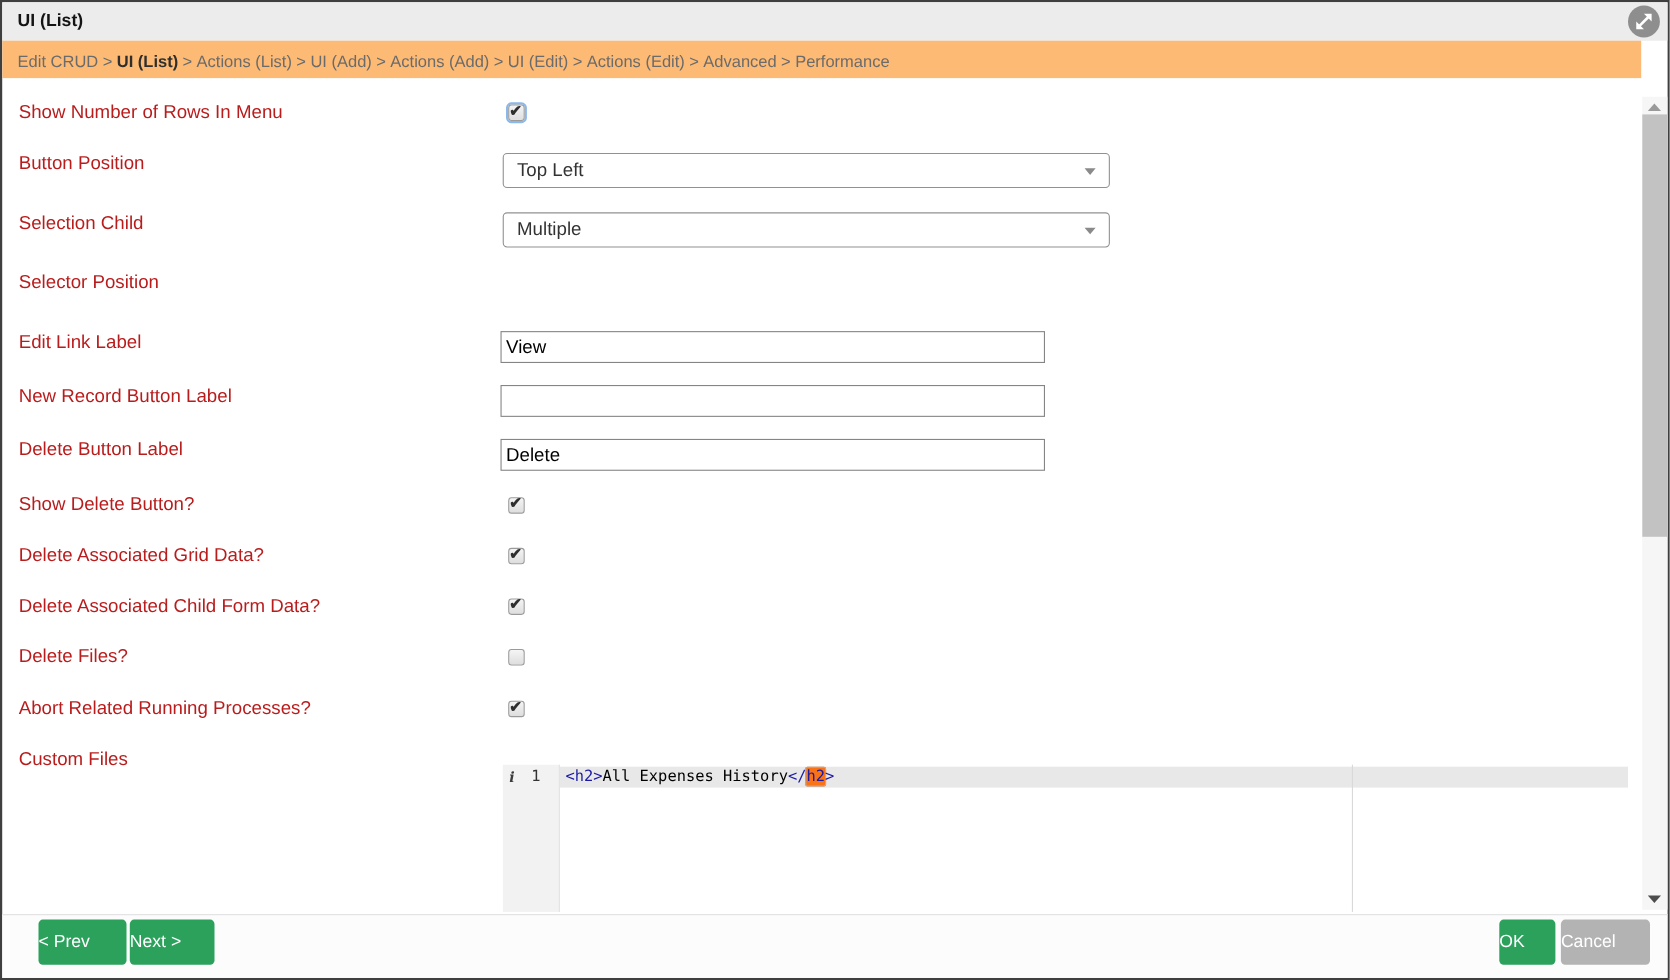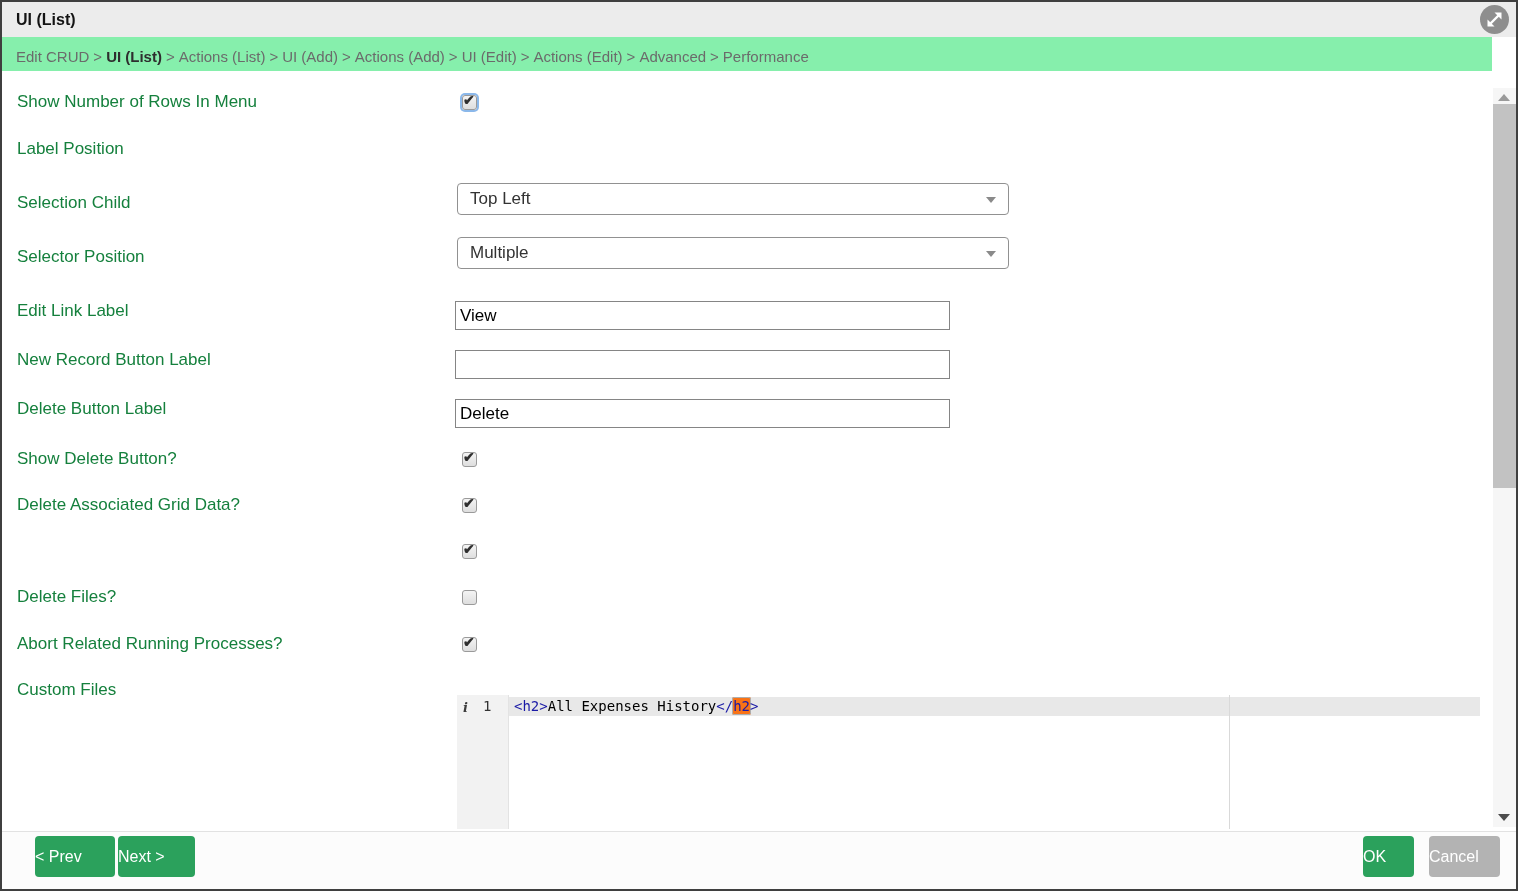--- a/index.html
+++ b/index.html
@@ -19,47 +19,46 @@
     font-size:16px; font-weight:bold; color:#141414;
   }
   .expand-btn {
     position:absolute; right:7px; top:3px; width:29px; height:29px;
     border-radius:50%; background:#8e8e8e; border:none; cursor:pointer;
   }
   .expand-btn svg { position:absolute; left:0; top:0; }
   
   .breadcrumb {
     position:absolute; top:35px; left:0; right:24px; height:34px;
-    padding:11px 0 0 14px; background:#86efac;
+    padding:11px 0 0 14px; background:#fdba74;
     font-size:15px; color:#6b6b6b; white-space:nowrap;
   }
   .breadcrumb .sep { margin:0 4px; color:#6b6b6b; }
   .breadcrumb .crumb { color:#6b6b6b; cursor:pointer; }
   .breadcrumb .crumb.active { font-weight:bold; color:#2e2e2e; }
   
   .flabel {
-    position:absolute; left:15px; font-size:17px; color:#15803d;
+    position:absolute; left:15px; font-size:17px; color:#b91c1c;
     white-space:nowrap;
   }
   .cb {
     position:absolute; left:460px; width:15px; height:15px;
     background:linear-gradient(#f4f4f4,#dedede);
     border:1px solid #9a9a9a; border-radius:3px; cursor:pointer;
   }
   .cb.checked::after {
     content:"\2714"; position:absolute; left:0px; top:-4px;
     font-size:14px; font-weight:bold; color:#2f2f2f;
   }
   .cb.focused { box-shadow:0 0 0 2px #8bb8ea; }
   .select {
     position:absolute; left:455px; width:552px; height:32px;
     border:1px solid #919191; border-radius:4px; background:#fff;
     font-size:17px; color:#333; line-height:30px; padding-left:12px;
     cursor:pointer;
-    margin-top:44px;
   }
   .select .arrow {
     position:absolute; right:12px; top:13px; width:0; height:0;
     border-left:5px solid transparent; border-right:5px solid transparent;
     border-top:6px solid #8a8a8a;
   }
   .tinput {
     position:absolute; left:453px; width:495px; height:29px;
     border:1px solid #858585; border-radius:0; background:#fff;
     font-size:17px; color:#000000; padding:0 4px;
@@ -127,21 +126,21 @@
   .btn {
     position:absolute; top:4px; height:41px; border:none; border-radius:4px;
     font-family:"Liberation Sans", sans-serif; font-size:16px; color:#fff;
     cursor:pointer; text-align:left;margin-left:19px;
   }
   .btn-green { background:#2ba15c; }
   .btn-gray  { background:#b3b3b3; }
   .btn-prev   { left:14px;  width:80px; }
   .btn-next   { left:97px;  width:77px; }
   .btn-ok     { right:102px; width:51px; }
-  .btn-cancel { right:16px;  width:71px; }
+  .btn-cancel { right:16px;  width:81px; }
 </style>
 </head>
 <body>
 
 <div class="dialog">
 
   <div class="titlebar">
     <div class="title">UI (List)</div>
     <button class="expand-btn">
       <span>
@@ -152,28 +151,29 @@
         </svg>
       </span>
     </button>
   </div>
 
   <div class="breadcrumb">
     <span class="crumb">Edit CRUD</span><span class="sep">&gt;</span><span class="crumb active">UI (List)</span><span class="sep">&gt;</span><span class="crumb">Actions (List)</span><span class="sep">&gt;</span><span class="crumb">UI (Add)</span><span class="sep">&gt;</span><span class="crumb">Actions (Add)</span><span class="sep">&gt;</span><span class="crumb">UI (Edit)</span><span class="sep">&gt;</span><span class="crumb">Actions (Edit)</span><span class="sep">&gt;</span><span class="crumb">Advanced</span><span class="sep">&gt;</span><span class="crumb">Performance</span>
   </div>
 
   <div class="flabel" style="top:90px">Show Number of Rows In Menu</div>
-  <div class="flabel" style="top:137px">Label Position</div>
+  <div class="flabel" style="top:137px">Button Position</div>
   <div class="flabel" style="top:191px">Selection Child</div>
   <div class="flabel" style="top:245px">Selector Position</div>
   <div class="flabel" style="top:299px">Edit Link Label</div>
   <div class="flabel" style="top:348px">New Record Button Label</div>
   <div class="flabel" style="top:397px">Delete Button Label</div>
   <div class="flabel" style="top:447px">Show Delete Button?</div>
   <div class="flabel" style="top:493px">Delete Associated Grid Data?</div>
+  <div class="flabel" style="top:539px">Delete Associated Child Form Data?</div>
   <div class="flabel" style="top:585px">Delete Files?</div>
   <div class="flabel" style="top:632px">Abort Related Running Processes?</div>
   <div class="flabel" style="top:678px">Custom Files</div>
 
   <span class="cb focused checked" style="top:93px"></span>
 
   <div class="select" style="top:137px">
     <span>Top Left</span>
     <span class="arrow"></span>
   </div>

